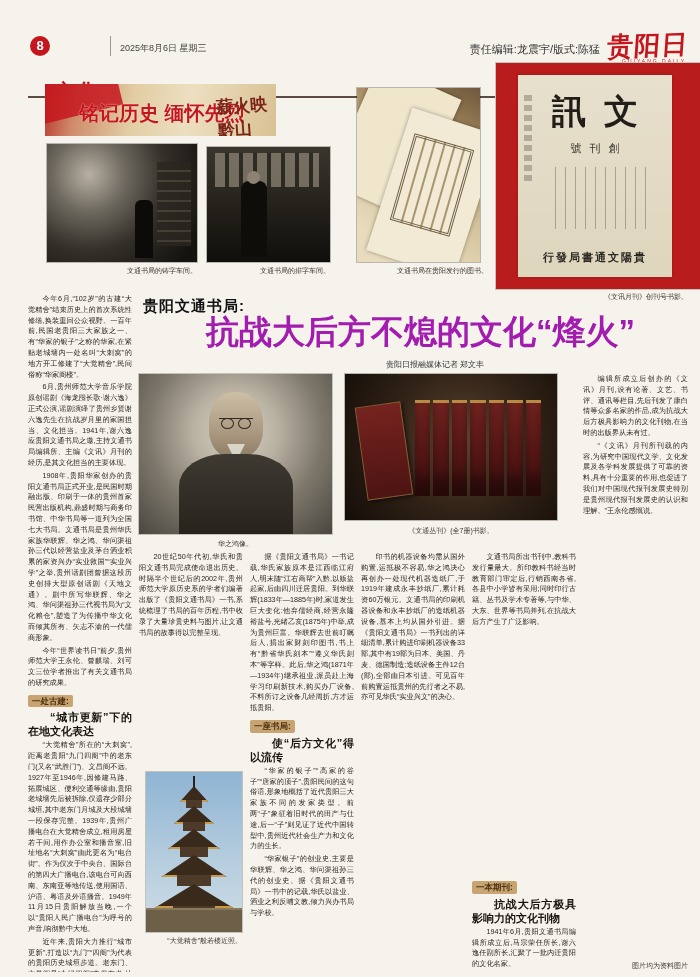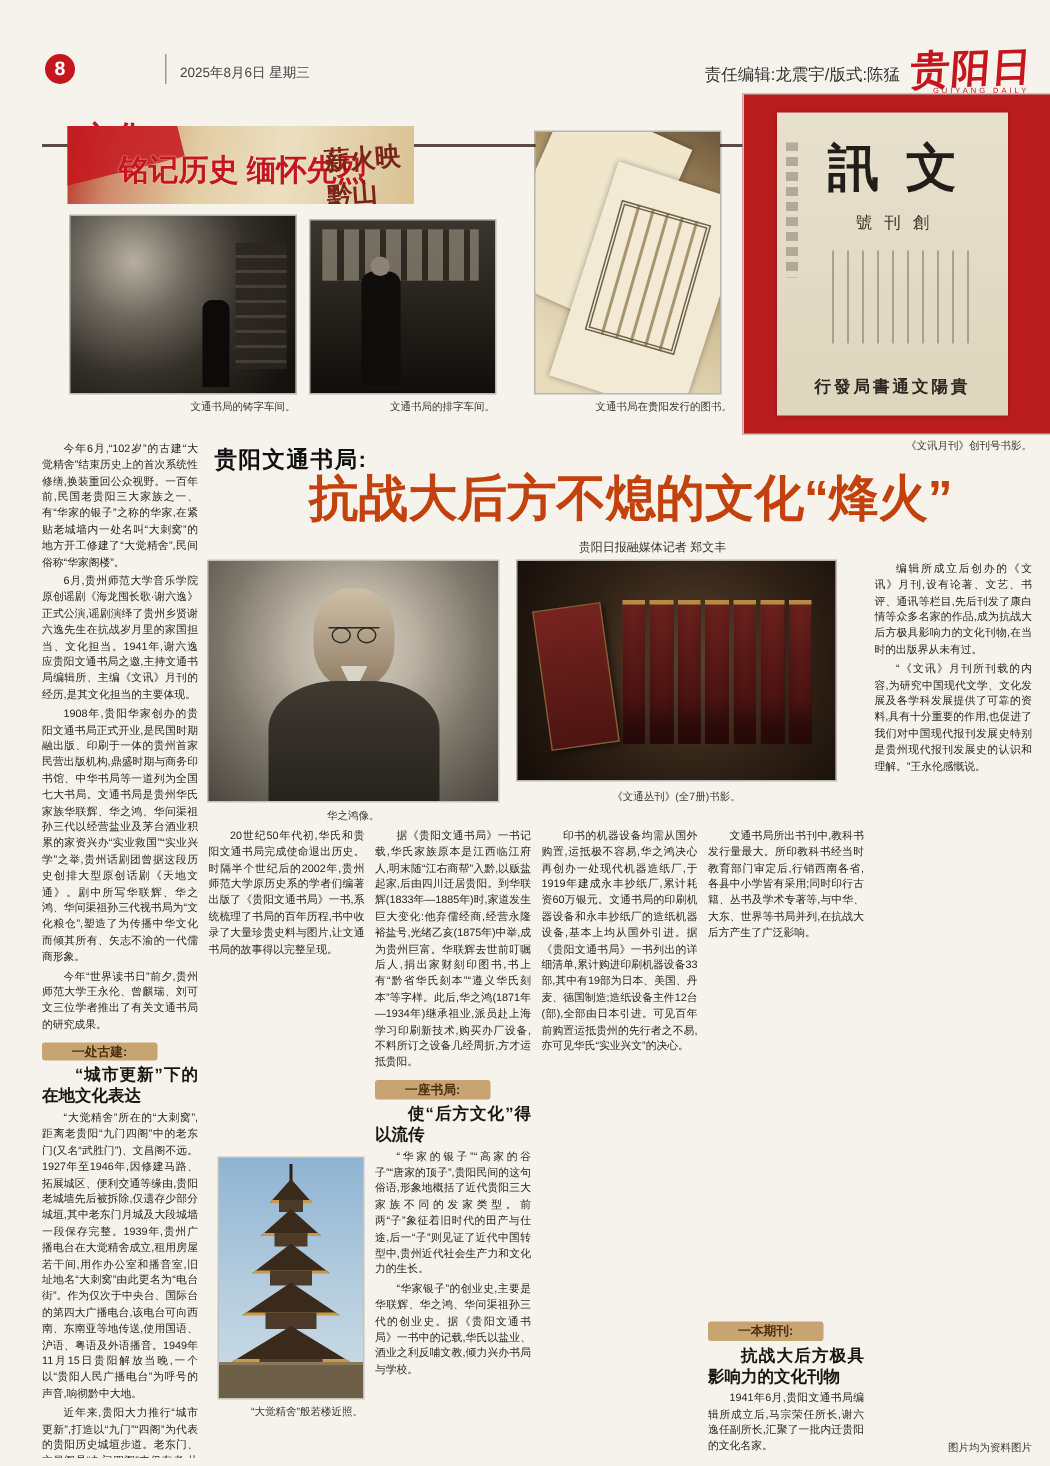--- a/index.html
+++ b/index.html
@@ -39,33 +39,33 @@
   .cover .mast{position:absolute;left:0;top:14px;width:100%;text-align:center;font-size:34px;font-weight:900;font-family:"Liberation Serif",serif;color:#211e19;letter-spacing:18px;text-indent:18px;}
   .cover .issue{position:absolute;left:0;top:66px;width:100%;text-align:center;font-size:11px;letter-spacing:8px;text-indent:8px;color:#3a362e;}
   .cover .toc{position:absolute;left:28px;top:92px;width:100px;height:62px;background:repeating-linear-gradient(90deg,transparent 0 9px,#8f897a 9px 10px);opacity:.7;}
   .cover .sidecol{position:absolute;left:6px;top:20px;width:8px;height:90px;background:repeating-linear-gradient(#8f897a 0 6px,transparent 6px 10px);opacity:.6;}
   .cover .pub{position:absolute;left:0;bottom:12px;width:100%;text-align:center;font-size:11px;font-weight:bold;color:#2b2721;letter-spacing:2px;}
   
   .cap{font-size:7px;color:#3a372f;text-align:right;z-index:3;}
   .capc{text-align:center;}
   
   .kicker{left:143px;top:297px;font-size:15px;font-weight:700;color:#111;letter-spacing:1px;}
-  .headline{left:206px;top:313px;width:470px;font-size:33px;line-height:38px;font-weight:900;color:#c2410c;letter-spacing:0px;white-space:nowrap;}
+  .headline{left:206px;top:313px;width:470px;font-size:33px;line-height:38px;font-weight:900;color:#a21caf;letter-spacing:0px;white-space:nowrap;}
   .byline{left:300px;top:359px;width:270px;text-align:center;font-size:8px;color:#333;}
   
   .col{font-size:7.2px;line-height:10.8px;text-align:justify;color:#28261f;overflow:hidden;display:flex;flex-direction:column;}
   .col p{margin:0 0 2px 0;text-indent:2em;}
   .c1{left:28px;top:294px;width:104px;height:678px;}
   .c2{left:139px;top:552px;width:104px;height:212px;}
   .c3{left:250px;top:552px;width:104px;height:420px;}
   .c4{left:361px;top:552px;width:104px;height:420px;}
   .c5{left:472px;top:552px;width:104px;height:420px;}
   .c6{left:583px;top:374px;width:105px;height:598px;}
   .sp{flex:1;}
-  .seclabel{display:inline-block;background:#c8a473;color:#4c3110;font-weight:bold;font-size:8.5px;padding:1px 20px;border-radius:2px;margin:4px 0 3px 0;align-self:flex-start;}
+  .seclabel{display:inline-block;background:#c8a473;color:#4c3110;font-weight:bold;font-size:8.5px;padding:1px 4px;border-radius:2px;margin:4px 0 3px 0;align-self:flex-start;}
   .sectitle{font-size:11px;line-height:14px;font-weight:900;color:#181610;margin:0 0 4px 0;text-indent:0;}
   .credit{text-align:right;font-size:7px;color:#3a372f;margin-top:3px;}
   
   .portrait{left:139px;top:374px;width:193px;height:160px;background:radial-gradient(circle at 50% 36%,#d8d2c6 0%,#b9b1a2 30%,#7d776b 62%,#4a463f 100%);z-index:2;box-shadow:0 0 0 1px rgba(0,0,0,.2);overflow:hidden;}
   .portrait .head{position:absolute;left:70px;top:18px;width:54px;height:66px;border-radius:45% 45% 42% 42%;background:linear-gradient(180deg,#cdbfa6,#a4937a 70%,#8d7c64);}
   .portrait .glasses{position:absolute;left:80px;top:44px;width:34px;height:10px;border-top:1px solid #2c2a25;}
   .portrait .glasses:before,.portrait .glasses:after{content:"";position:absolute;top:-1px;width:11px;height:9px;border:1px solid #2c2a25;border-radius:50%;}
   .portrait .glasses:before{left:2px;} .portrait .glasses:after{right:2px;}
   .portrait .beard{position:absolute;left:88px;top:70px;width:18px;height:18px;background:#d9d4c8;clip-path:polygon(0 0,100% 0,50% 100%);}
   .portrait .robe{position:absolute;left:40px;top:80px;width:114px;height:80px;background:linear-gradient(180deg,#3e3a32,#26231d);border-radius:40% 40% 0 0;}

